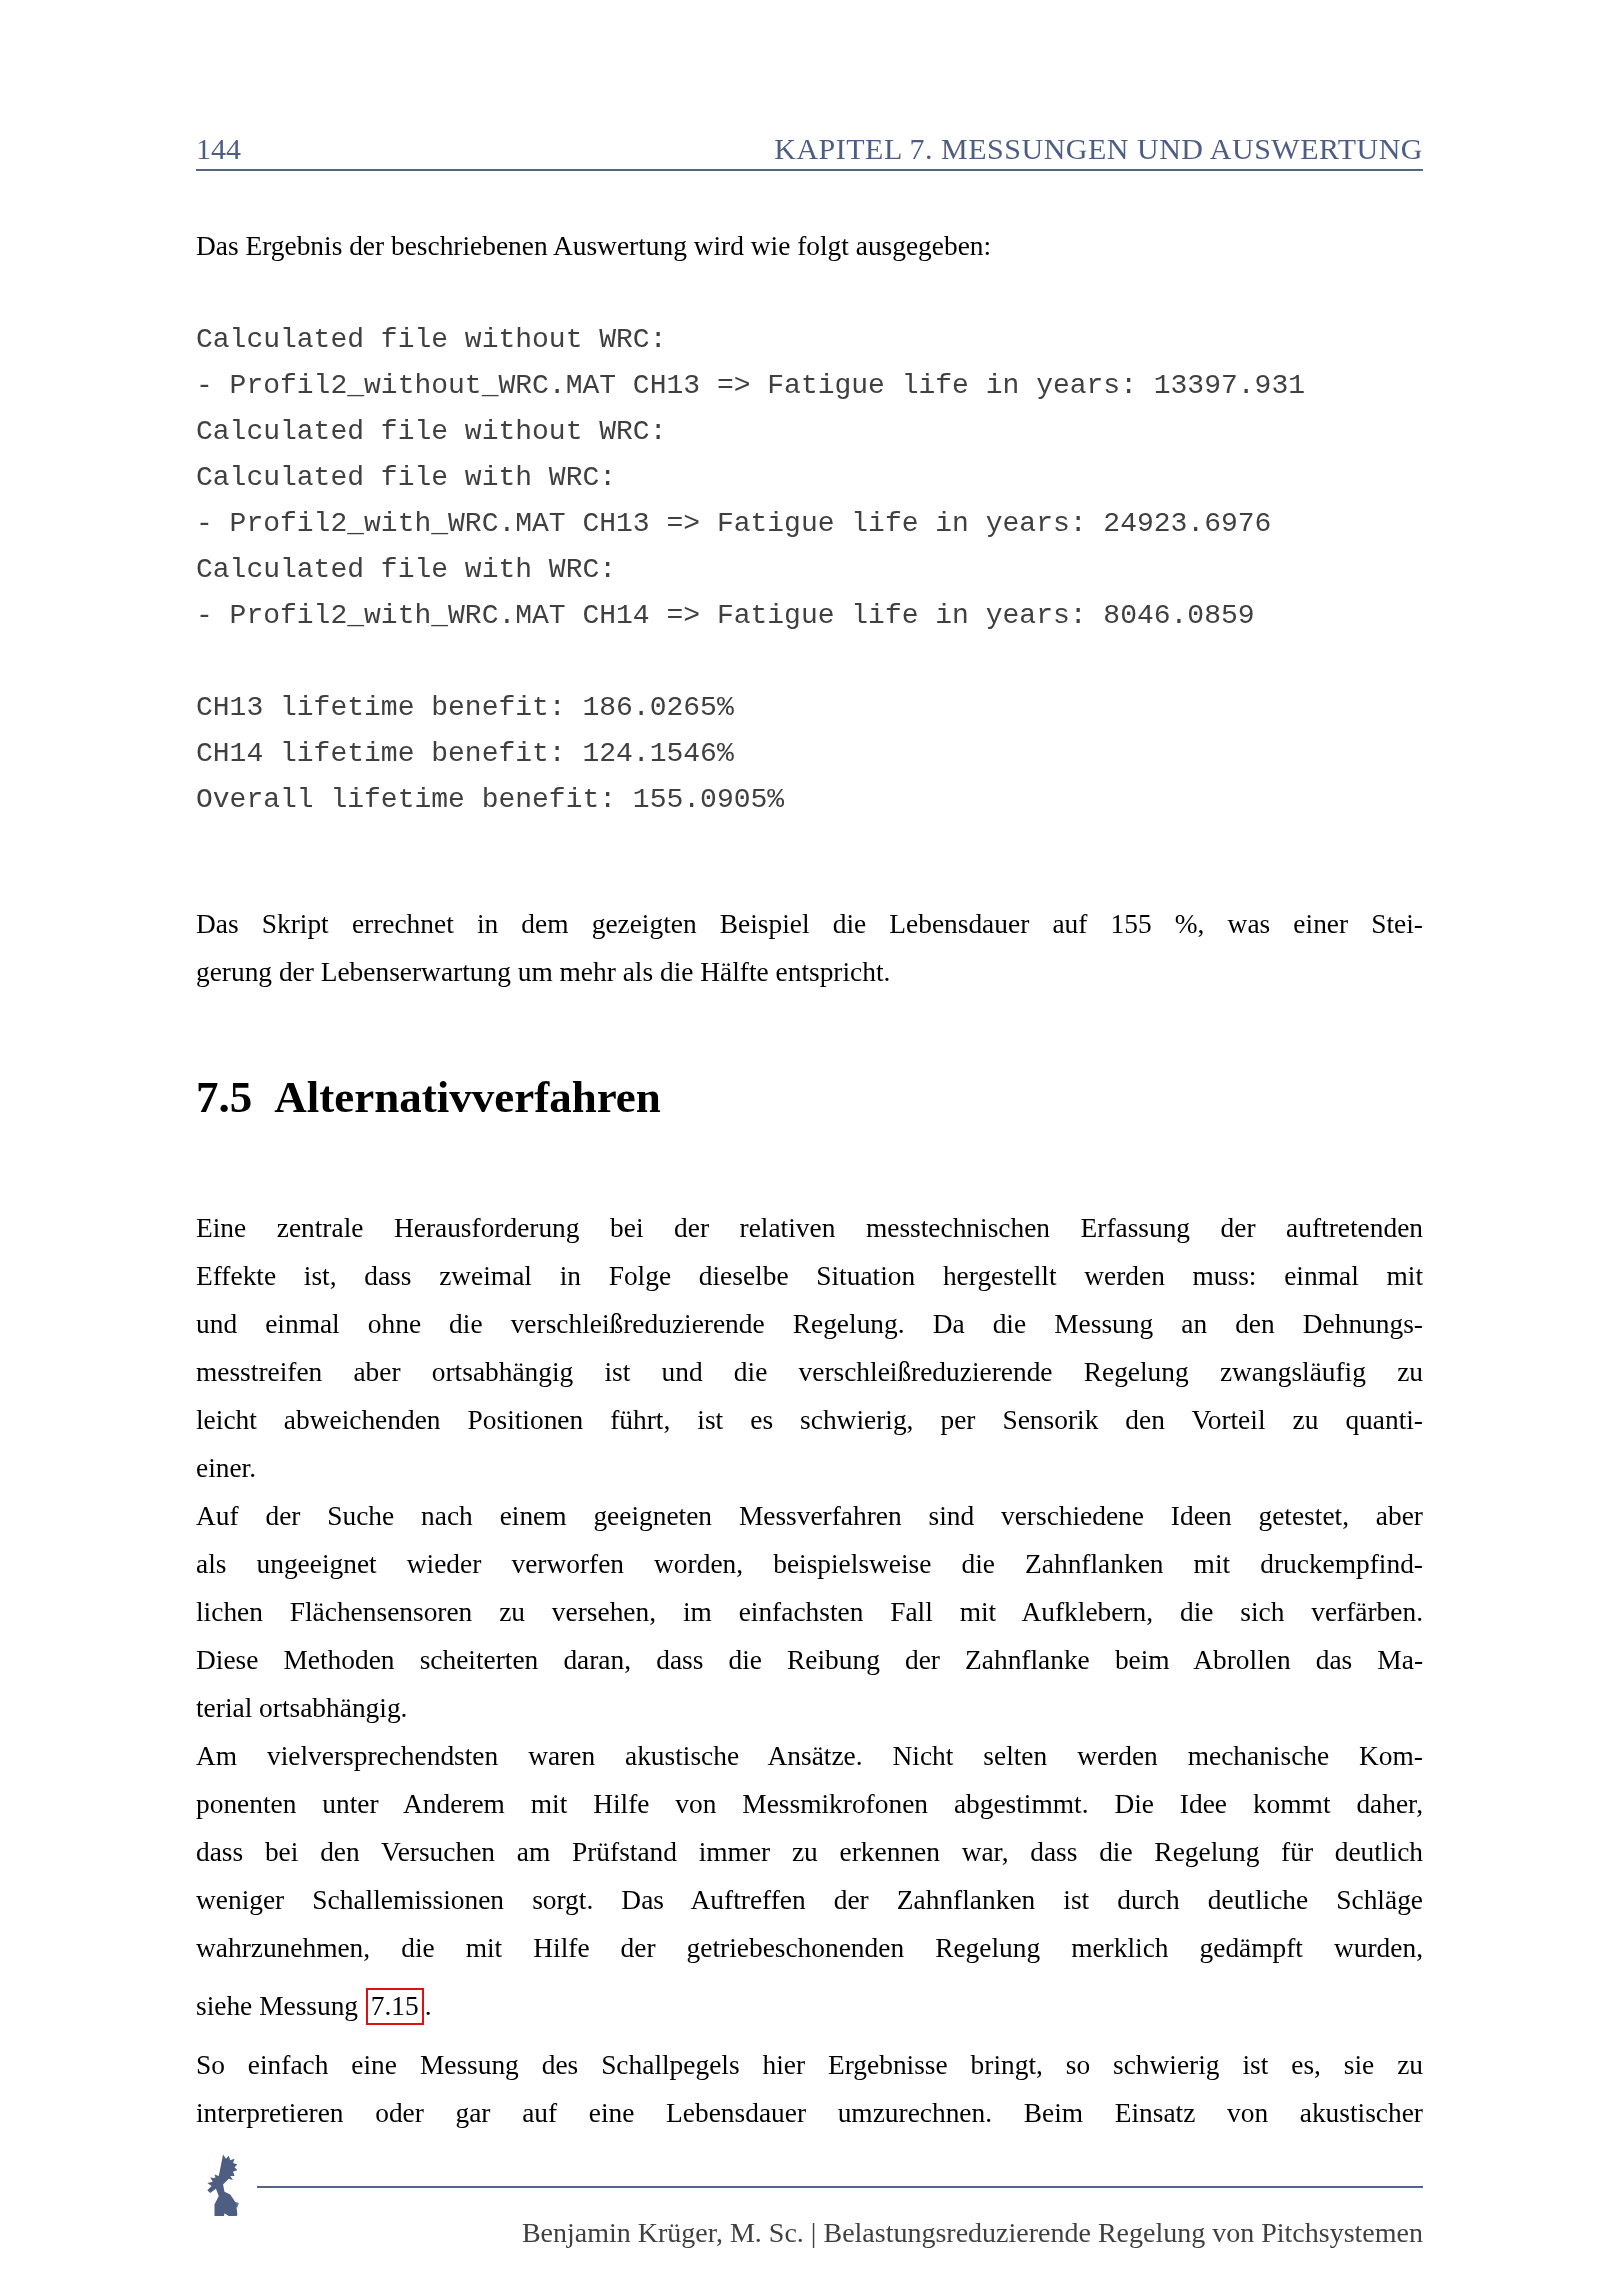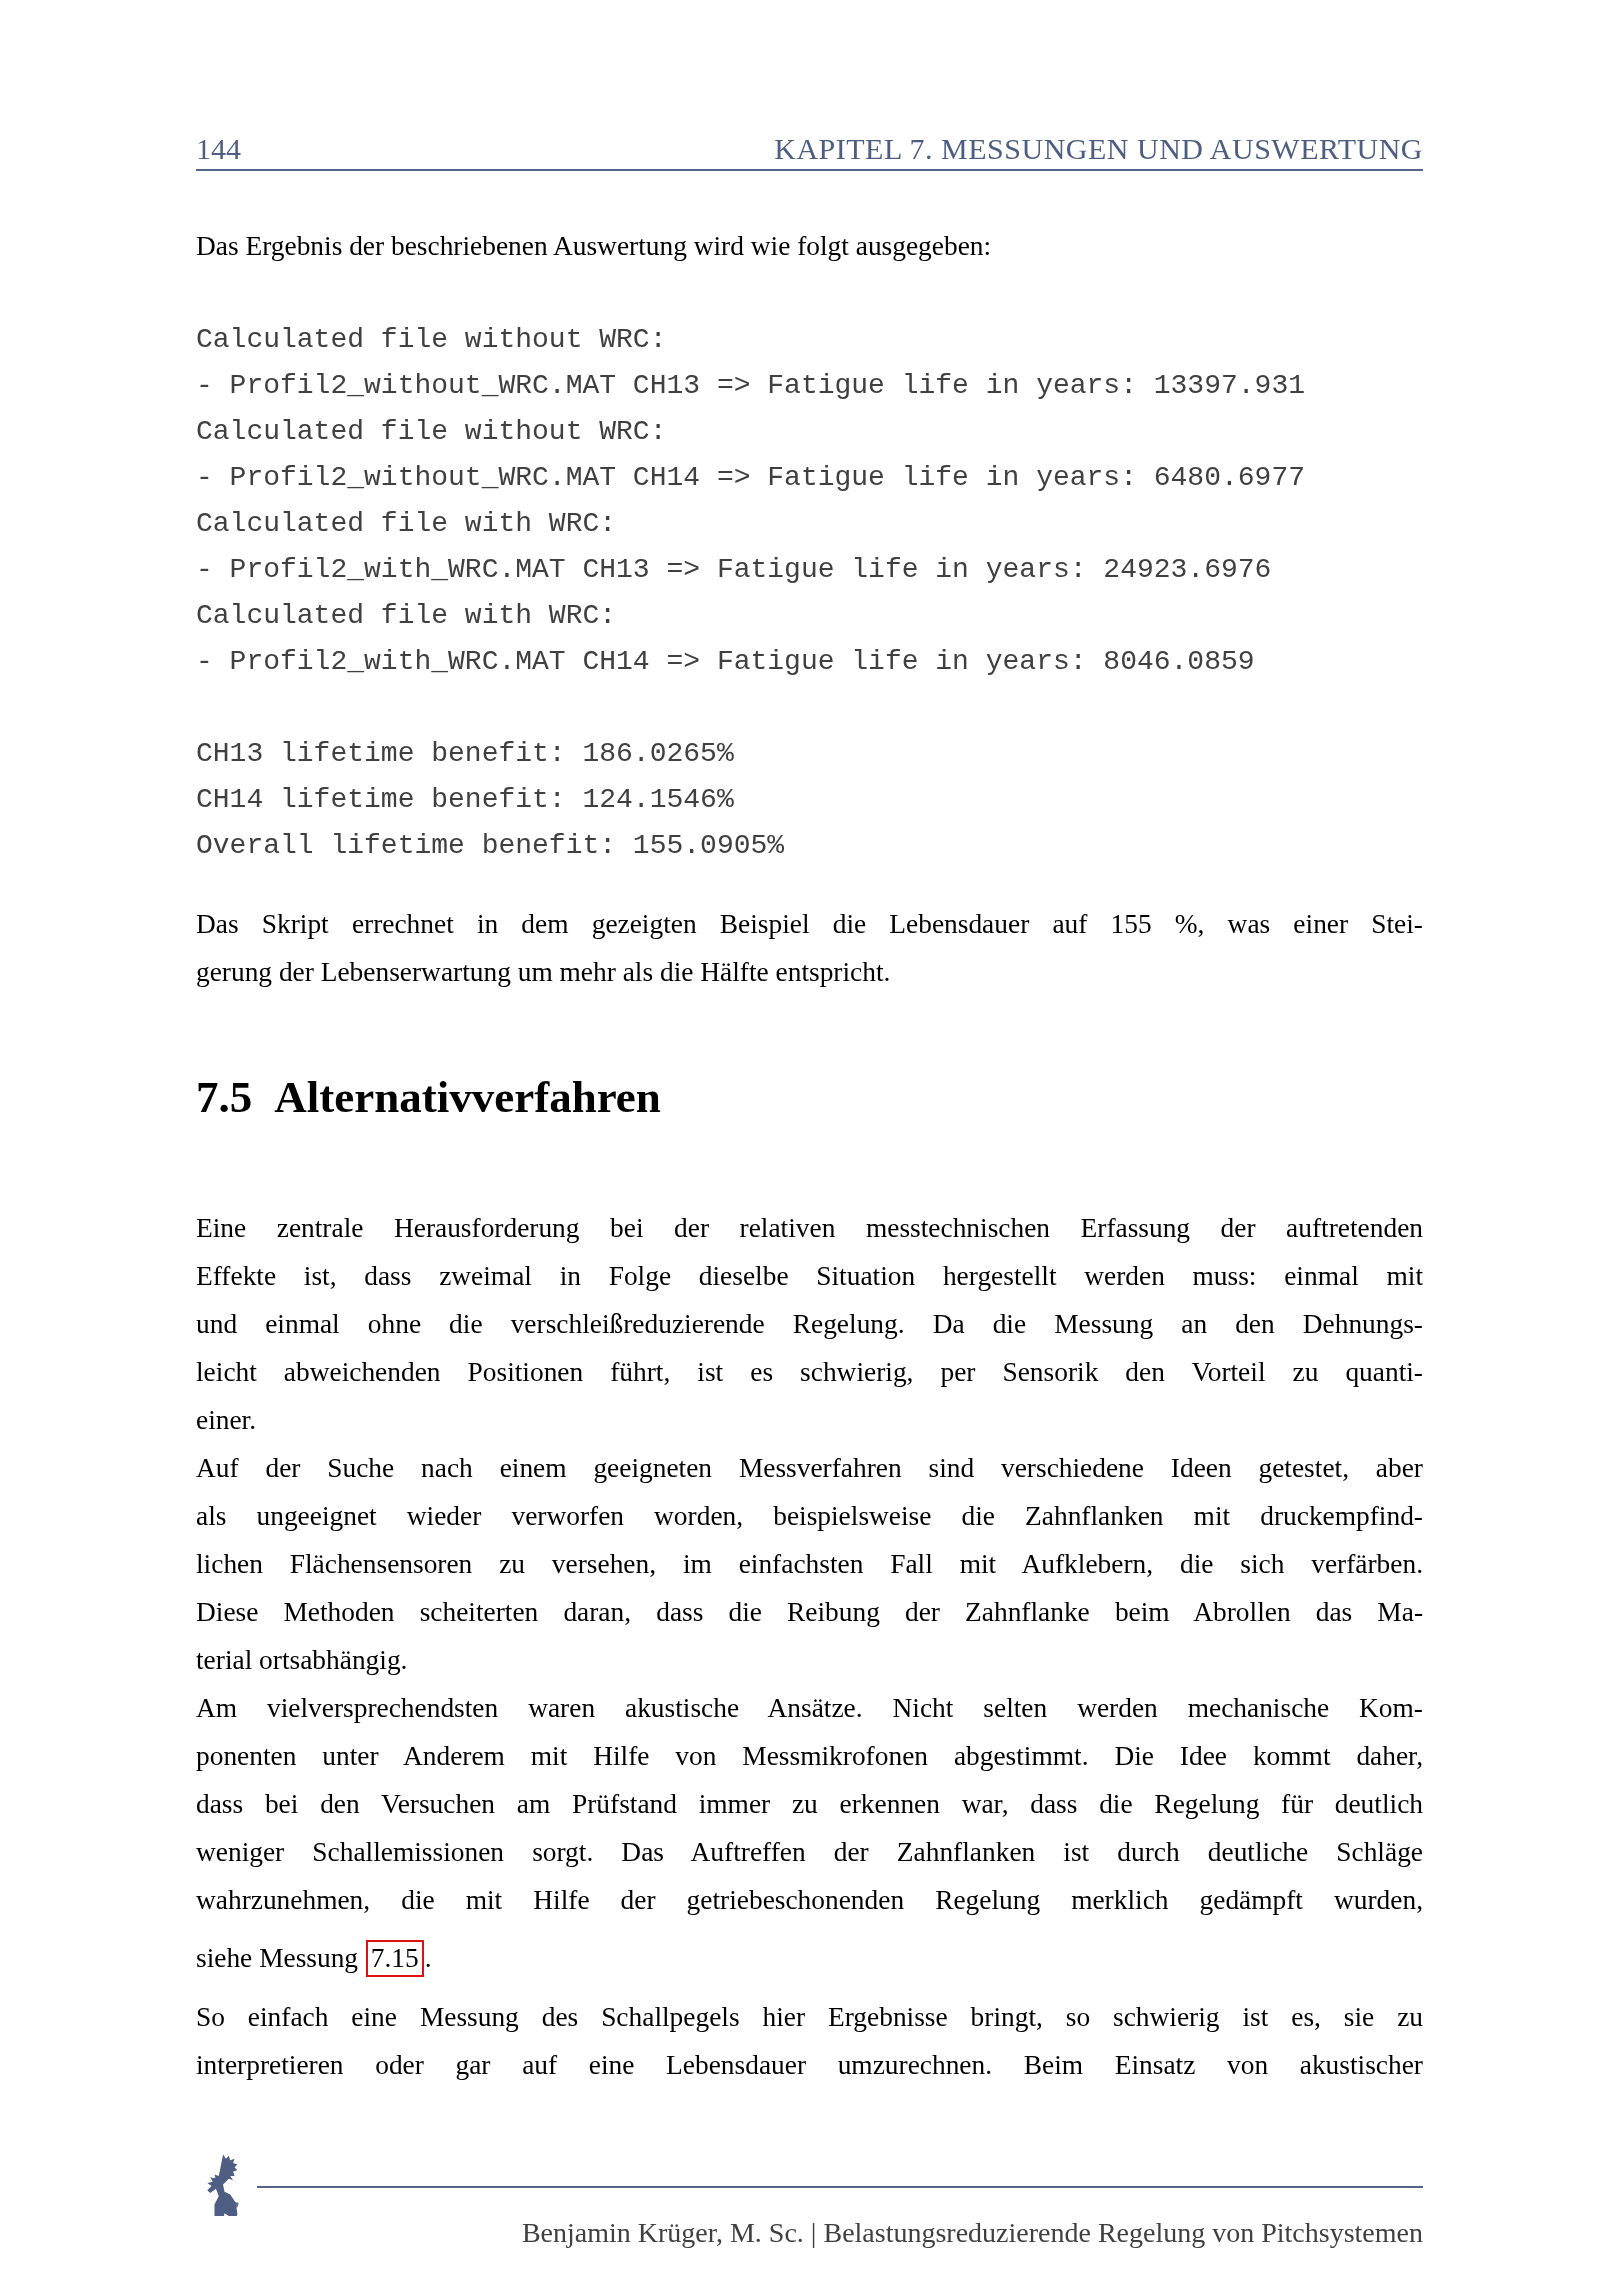--- a/index.html
+++ b/index.html
@@ -79,21 +79,20 @@
   <span class="chapter-title">KAPITEL 7.  MESSUNGEN UND AUSWERTUNG</span>
 </div>
 <div class="header-rule"></div>
 
 <div class="abs intro">Das Ergebnis der beschriebenen Auswertung wird wie folgt ausgegeben:</div>
 
 <div class="abs codeblock">
   <div class="code-line">Calculated file without WRC:</div>
   <div class="code-line">- Profil2_without_WRC.MAT CH13 =&gt; Fatigue life in years: 13397.931</div>
   <div class="code-line">Calculated file without WRC:</div>
-  <div class="code-line">- Profil2_without_WRC.MAT CH14 =&gt; Fatigue life in years: 6480.6977</div>
   <div class="code-line">Calculated file with WRC:</div>
   <div class="code-line">- Profil2_with_WRC.MAT CH13 =&gt; Fatigue life in years: 24923.6976</div>
   <div class="code-line">Calculated file with WRC:</div>
   <div class="code-line">- Profil2_with_WRC.MAT CH14 =&gt; Fatigue life in years: 8046.0859</div>
   <div class="code-line"></div>
   <div class="code-line">CH13 lifetime benefit: 186.0265%</div>
   <div class="code-line">CH14 lifetime benefit: 124.1546%</div>
   <div class="code-line">Overall lifetime benefit: 155.0905%</div>
 </div>
 
@@ -104,20 +103,21 @@
 
 <div class="abs section-heading">
   <span>7.5</span>
   <span>Alternativverfahren</span>
 </div>
 
 <div class="abs bodytext">
   <div class="tline j">Eine zentrale Herausforderung bei der relativen messtechnischen Erfassung der auftretenden</div>
   <div class="tline j">Effekte ist, dass zweimal in Folge dieselbe Situation hergestellt werden muss: einmal mit</div>
   <div class="tline j">und einmal ohne die verschleißreduzierende Regelung. Da die Messung an den Dehnungs-</div>
+  <div class="tline j">messtreifen aber ortsabhängig ist und die verschleißreduzierende Regelung zwangsläufig zu</div>
   <div class="tline j">leicht abweichenden Positionen führt, ist es schwierig, per Sensorik den Vorteil zu quanti-</div>
   <div class="tline">einer.</div>
 
   <div class="tline j">Auf der Suche nach einem geeigneten Messverfahren sind verschiedene Ideen getestet, aber</div>
   <div class="tline j">als ungeeignet wieder verworfen worden, beispielsweise die Zahnflanken mit druckempfind-</div>
   <div class="tline j">lichen Flächensensoren zu versehen, im einfachsten Fall mit Aufklebern, die sich verfärben.</div>
   <div class="tline j">Diese Methoden scheiterten daran, dass die Reibung der Zahnflanke beim Abrollen das Ma-</div>
   <div class="tline">terial ortsabhängig.</div>
 
   <div class="tline j">Am vielversprechendsten waren akustische Ansätze. Nicht selten werden mechanische Kom-</div>

